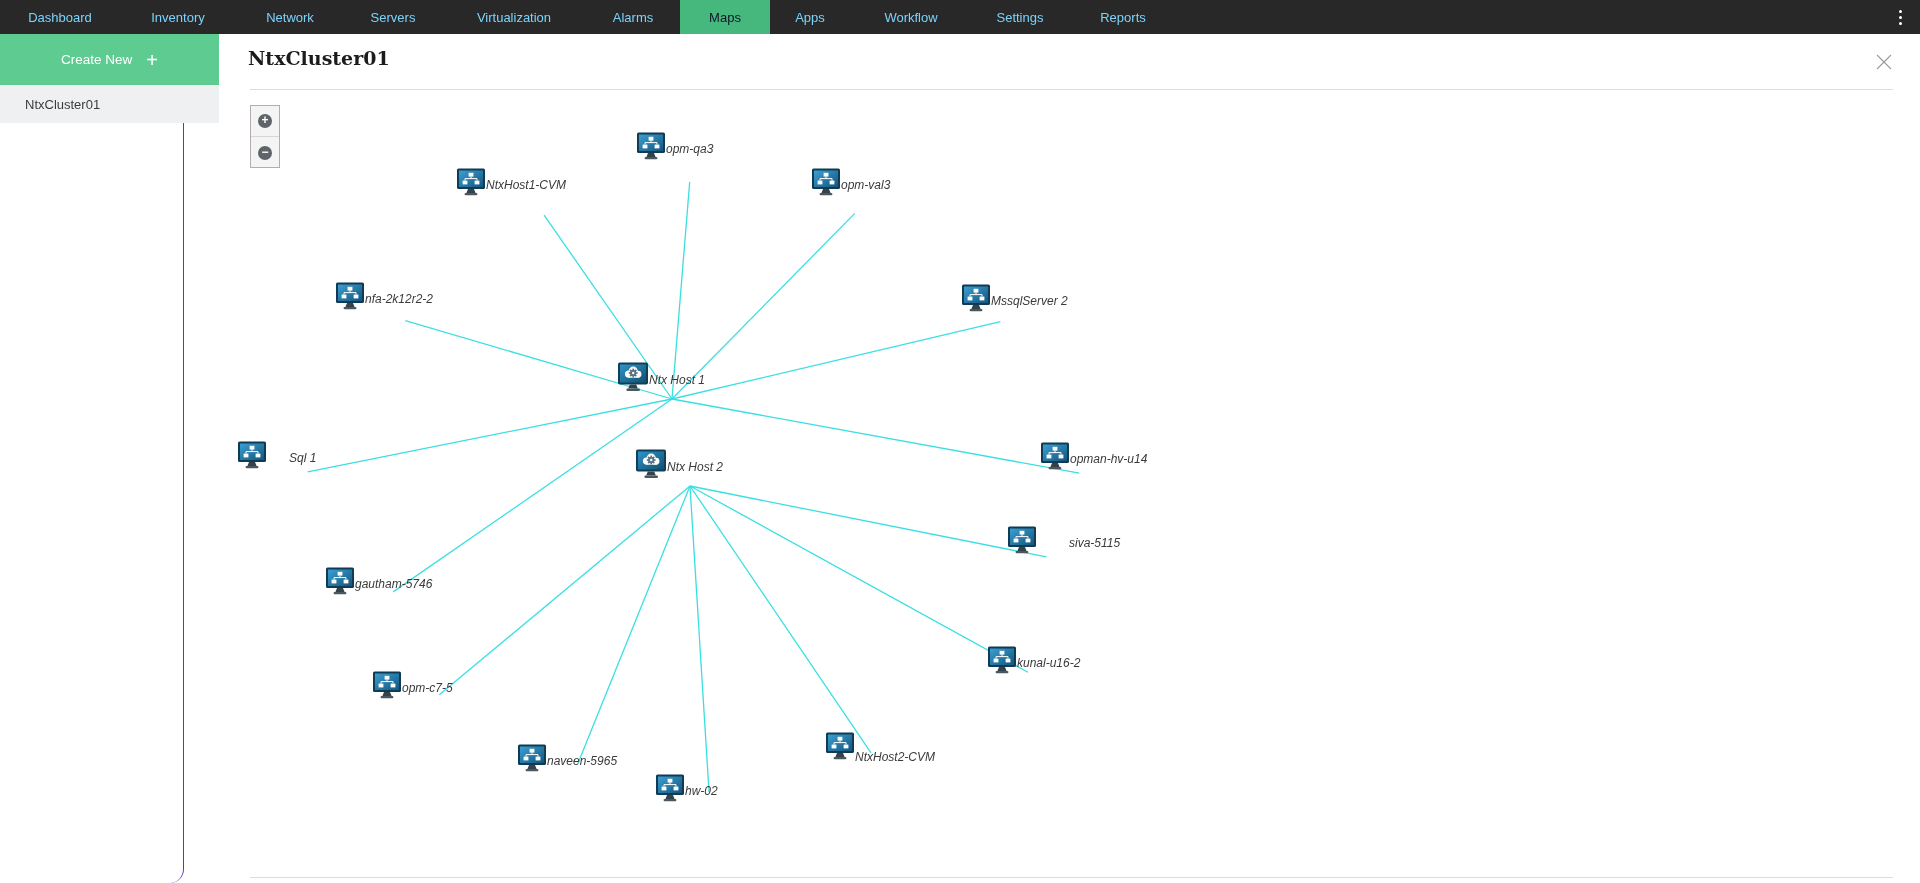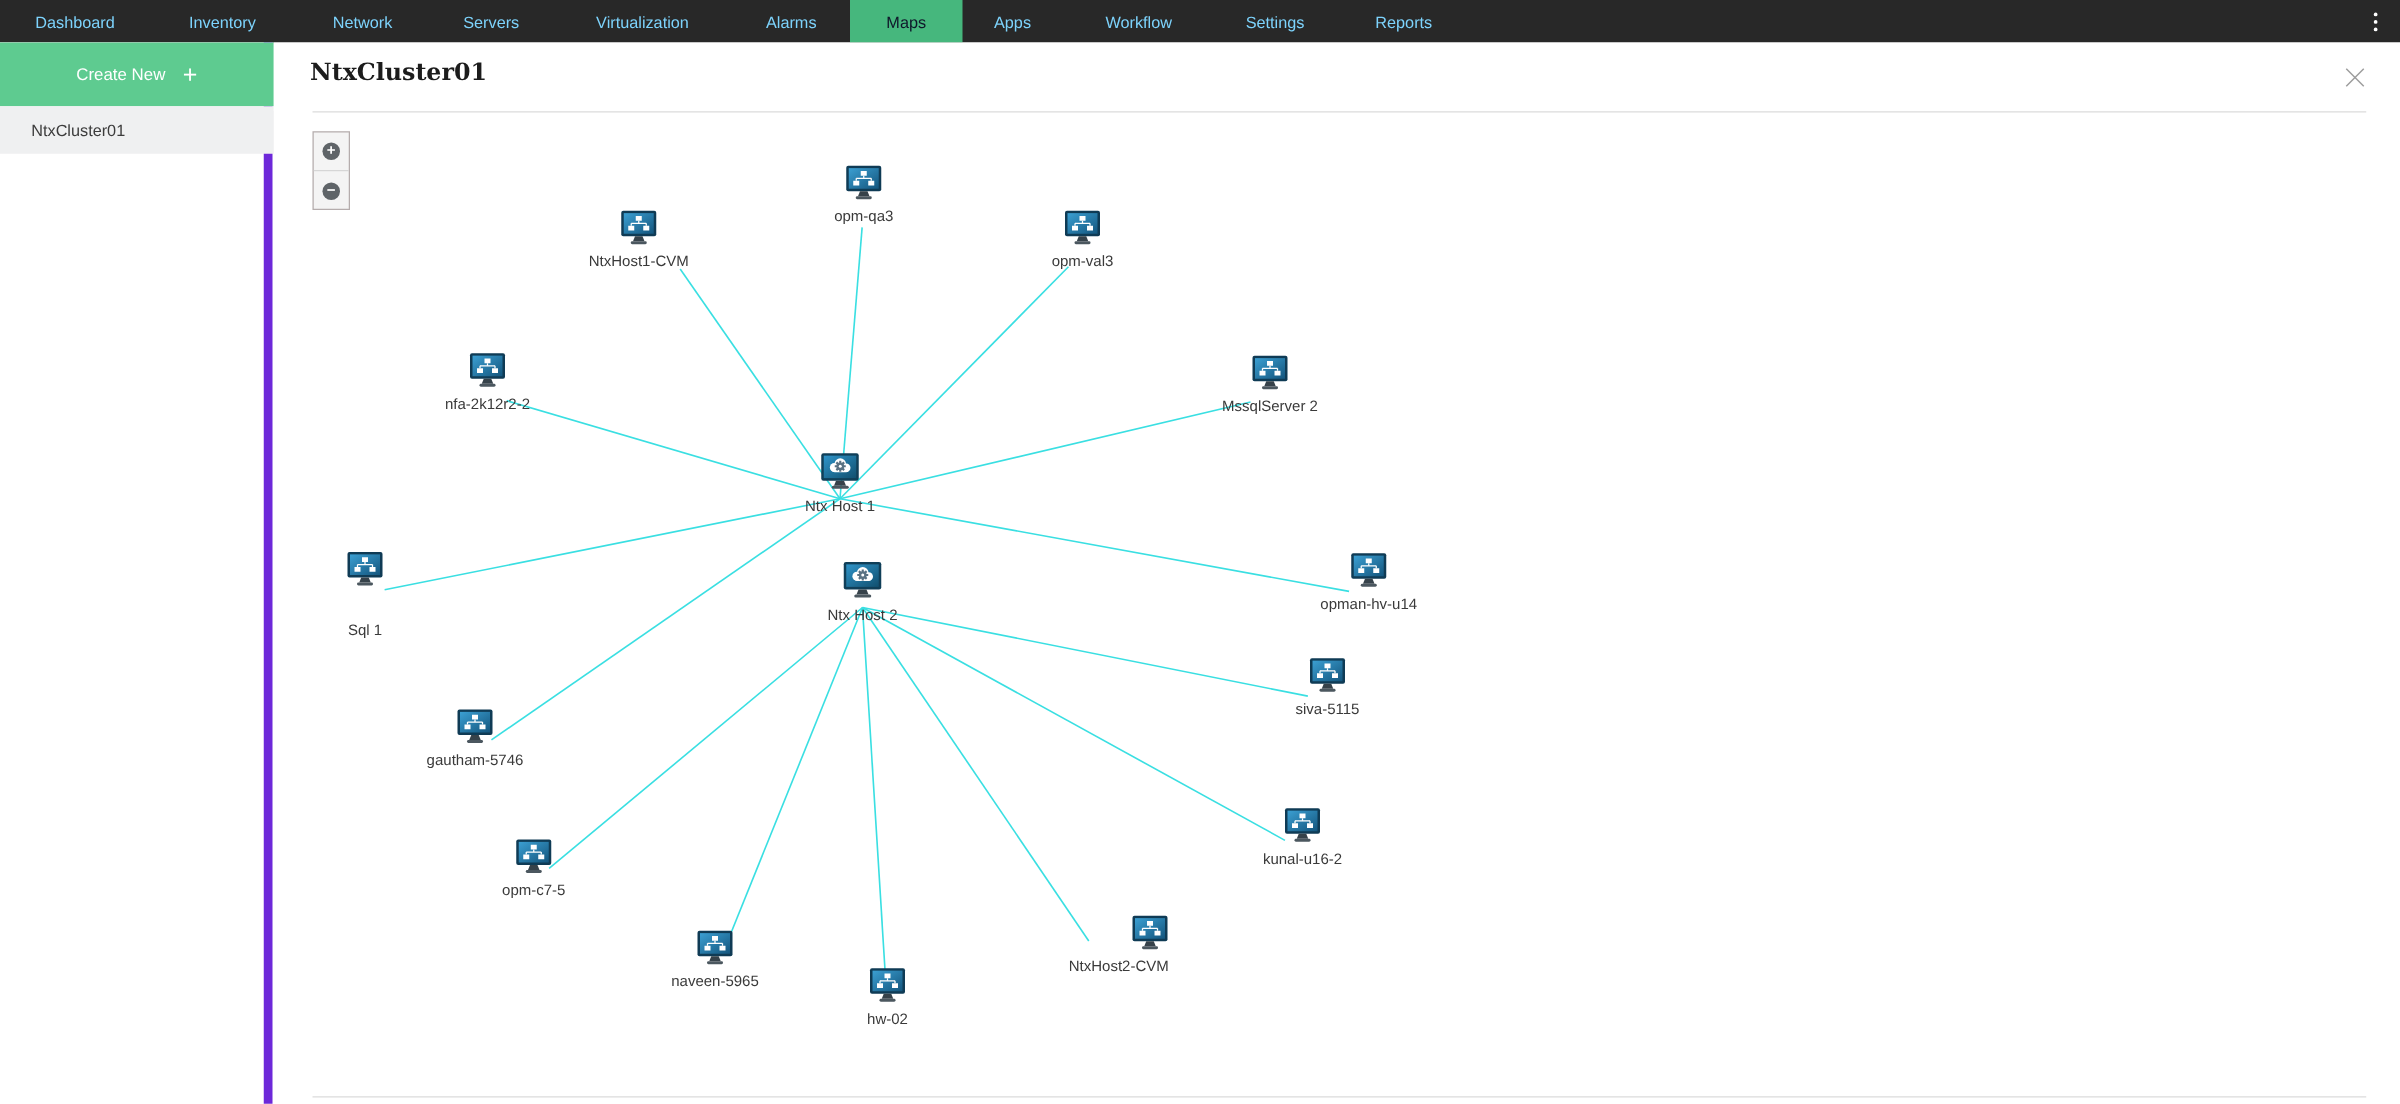--- a/index.html
+++ b/index.html
@@ -20,22 +20,22 @@
   .nav-tab:nth-child(7){left:680px;width:90px;}
   .nav-tab:nth-child(8){left:770px;width:80px;}
   .nav-tab:nth-child(9){left:850px;width:122px;}
   .nav-tab:nth-child(10){left:972px;width:96px;}
   .nav-tab:nth-child(11){left:1068px;width:110px;}
   .kebab { position:absolute; right:12px; top:7px; width:16px; height:20px; display:flex;
            flex-direction:column; align-items:center; justify-content:center; gap:3px; cursor:pointer; }
   .kebab span { width:3px; height:3px; border-radius:50%; background:#fff; }
 
   
-  .sidebar { position:absolute; left:0; top:34px; width:218px; height:849px; background:#fff;
-             border-right:7px solid #6d28d9; }
+  .sidebar { position:absolute; left:0; top:34px; width:184px; height:849px; background:#fff;
+             border-right:1px solid #6d28d9;border-radius:14px; }
   .create-btn { width:219px; height:51px; background:#5ecb90; color:#fff; display:flex;
                 align-items:center; justify-content:center; gap:14px; font-size:13.5px; cursor:pointer; }
   .create-btn .plus { font-size:20px; font-weight:300; line-height:1; }
   .side-item { width:219px; height:38px; background:#eff0f1; color:#3c3c3c; font-size:13px;
                display:flex; align-items:center; padding-left:25px; cursor:pointer; }
 
   
   .content-header { position:absolute; left:219px; top:34px; width:1701px; height:55px; background:#fff; }
   .page-title { position:absolute; left:29px; top:13px; font-family:"DejaVu Serif","Liberation Serif",serif;
                 font-weight:700; font-size:19px; color:#1c1c1c; }
@@ -50,22 +50,22 @@
   .zoom-ctl { position:absolute; left:250px; top:105px; width:30px; height:63px;
               background:#f4f4f4; border:1px solid #b5adad; }
   .zoom-btn { width:100%; height:31px; display:flex; align-items:center; justify-content:center; cursor:pointer; }
   .zoom-btn:first-child { border-bottom:1px solid #d6d6d6; }
   .zoom-glyph { width:14px; height:14px; border-radius:50%; background:#5f6468; color:#fff;
                 font-size:12px; line-height:13px; text-align:center; font-weight:700; }
 
   
   #edges-svg { position:absolute; left:0; top:0; width:1920px; height:883px; pointer-events:none; }
   #map-nodes { position:absolute; left:0; top:0; width:1920px; height:883px; }
-  .node { position:absolute; width:110px; display:flex; flex-direction:column; align-items:center;
-          cursor:pointer; }
+  .node { position:absolute; width:110px; display:flex; align-items:center;
+          cursor:pointer;font-style:italic; }
   .node-label { margin-top:1px; font-size:12px; color:#3a3a3a; white-space:nowrap; }
 </style>
 </head>
 <body>
 
 <svg width="0" height="0" style="position:absolute">
   <defs>
     <linearGradient id="screenGrad" x1="0" y1="0" x2="1" y2="1">
       <stop offset="0" stop-color="#3b9fd2"></stop>
       <stop offset="1" stop-color="#14567e"></stop>
@@ -308,21 +308,21 @@
     <line x1="13.1" y1="7.9" x2="19.3" y2="14.1"></line>
     <line x1="19.3" y1="7.9" x2="13.1" y2="14.1"></line>
   </g>
   <circle cx="16.2" cy="11" r="3.1" fill="#5a7283"></circle>
   <circle cx="16.2" cy="11" r="1.2" fill="#fff"></circle>
   <path d="M12.8 22.5 L19.2 22.5 L20.8 26.5 L11.2 26.5 Z" fill="#36424a"></path>
   <rect x="9.4" y="26.5" width="13.6" height="2.4" rx="1.2" fill="#4b575f"></rect>
 </svg></div>
       <div class="node-label">Ntx Host 2</div>
     </div>
-    <div class="node" style="left: 1007px; top: 526px;">
+    <div class="node" style="left: 1007px; top: 526px; gap: 32px;">
       <div>
 <svg width="30" height="28" viewBox="0 0 30 28" aria-hidden="true">
   <rect x="1" y="0.5" width="28" height="20.5" rx="1.6" fill="#0f3b55"></rect>
   <rect x="3" y="2.5" width="24" height="16.5" fill="url(#screenGrad)"></rect>
   <g fill="#fff" stroke="#fff" stroke-width="1">
     <rect x="12.6" y="4.8" width="4.8" height="3.8" stroke="none"></rect>
     <line x1="15" y1="8.6" x2="15" y2="10.6"></line>
     <line x1="9" y1="10.6" x2="21" y2="10.6"></line>
     <line x1="9" y1="10.6" x2="9" y2="12.6"></line>
     <line x1="21" y1="10.6" x2="21" y2="12.6"></line>

